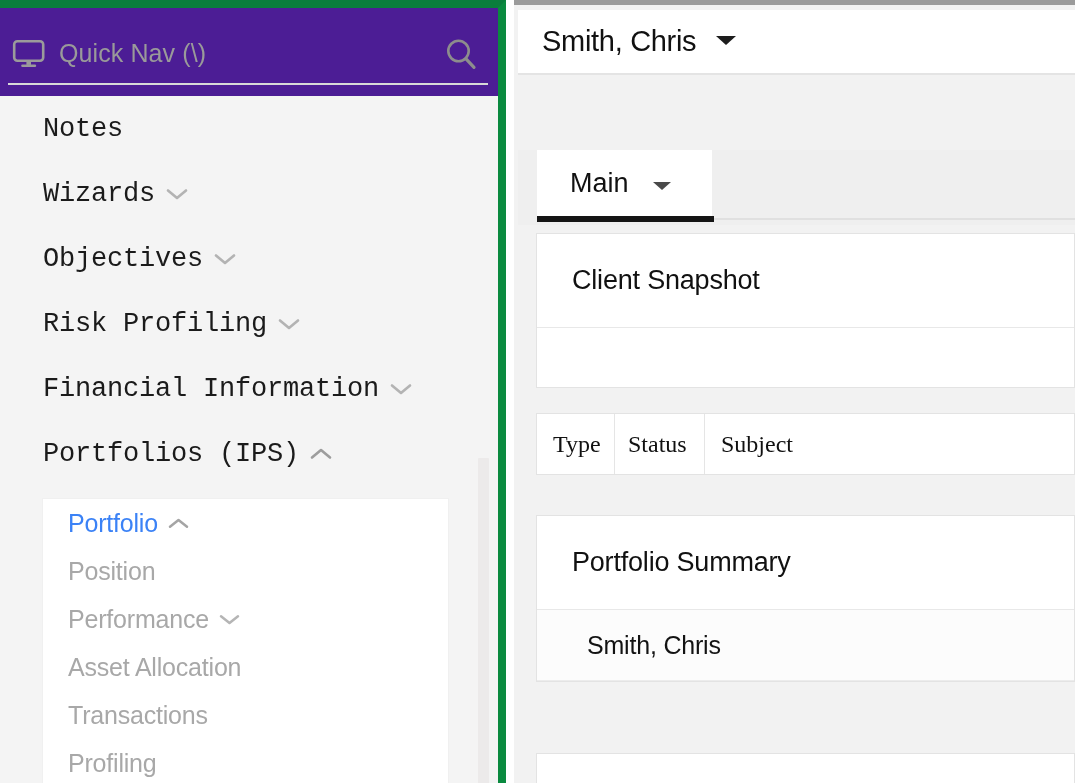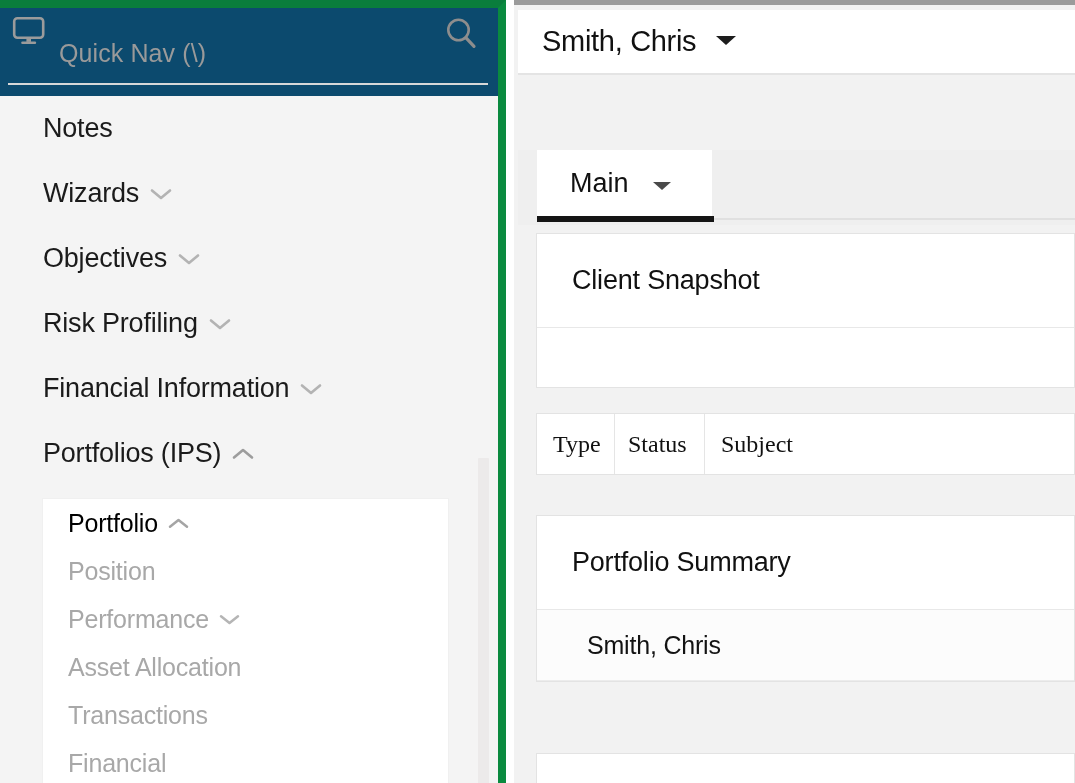--- a/index.html
+++ b/index.html
@@ -24,22 +24,22 @@
   #sidebar::before {
     content: ""; position: absolute; left: 0; top: 0;
     width: 100%; height: 3px;
     background: #7fc49c;
   }
 
   
   #quicknav {
     position: absolute; left: 0; top: 0;
     width: 498px; height: 88px;
-    background: #0c4a6e;
-    display: flex; 
+    background: #4c1d95;
+    display: flex; align-items: center;
     padding: 3px 14px 0 8px;
   }
   #quicknav::after {
     content: ""; position: absolute;
     left: 8px; right: 10px; bottom: 11px;
     height: 2px; background: #d8d8d8;
   }
   .qn-monitor { width: 42px; height: 40px; flex: 0 0 42px; display: flex; align-items: center; justify-content: center; }
   #qn-input {
     flex: 1 1 auto;
@@ -47,21 +47,21 @@
     font-family: "Liberation Sans", sans-serif;
     font-size: 25px; color: #9a9a9a;
     background: transparent;
     padding-left: 9px;
     letter-spacing: 0.1px;
   }
   #qn-input::placeholder { color: #9a9a9a; opacity: 1; }
   .qn-search { width: 46px; height: 44px; flex: 0 0 46px; display: flex; align-items: center; justify-content: center; }
 
   
-  #navlist { position: absolute; left: 0; top: 88px; width: 498px; }
+  #navlist { position: absolute; left: 0; top: 88px; width: 498px; font-family: Liberation Mono, monospace; }
   .nav-item {
     height: 65px;
     display: flex; align-items: center;
     padding-left: 43px;
     font-size: 27px; color: #1b1b1b;
     letter-spacing: -0.2px;
     white-space: nowrap;
   }
   .nav-item .chev { margin-left: 11px; display: inline-flex; align-items: center; }
 
@@ -73,21 +73,21 @@
     box-shadow: 0 0 0 1px #f0f0f0;
   }
   .sub-item {
     height: 48px;
     display: flex; align-items: center;
     padding-left: 25px;
     font-size: 25px; color: #a8a8a8;
     letter-spacing: -0.2px;
     white-space: nowrap;
   }
-  .sub-item.active { color: #000000; }
+  .sub-item.active { color: #3b82f6; }
   .sub-item .chev { margin-left: 10px; display: inline-flex; align-items: center; }
 
   
   #side-scroll {
     position: absolute; right: 9px; top: 450px;
     width: 11px; height: 333px;
     background: #eceaea;
     border-radius: 1px;
   }
 
@@ -293,21 +293,21 @@
 
       <div class="sub-item">
         <span>Asset Allocation</span>
       </div>
 
       <div class="sub-item">
         <span>Transactions</span>
       </div>
 
       <div class="sub-item">
-        <span>Financial</span>
+        <span>Profiling</span>
       </div>
 
     </div>
 
     <div id="side-scroll"></div>
   </div>
 
   <div id="right">
 
     <div id="client-head">

